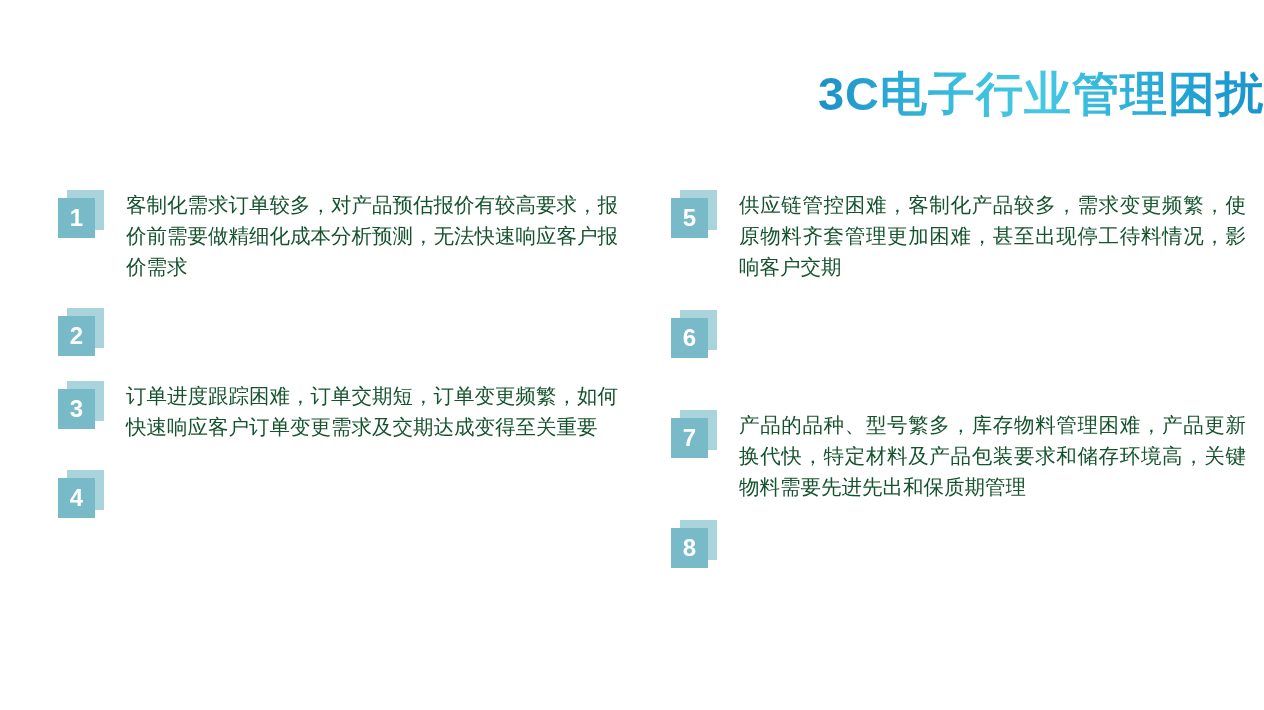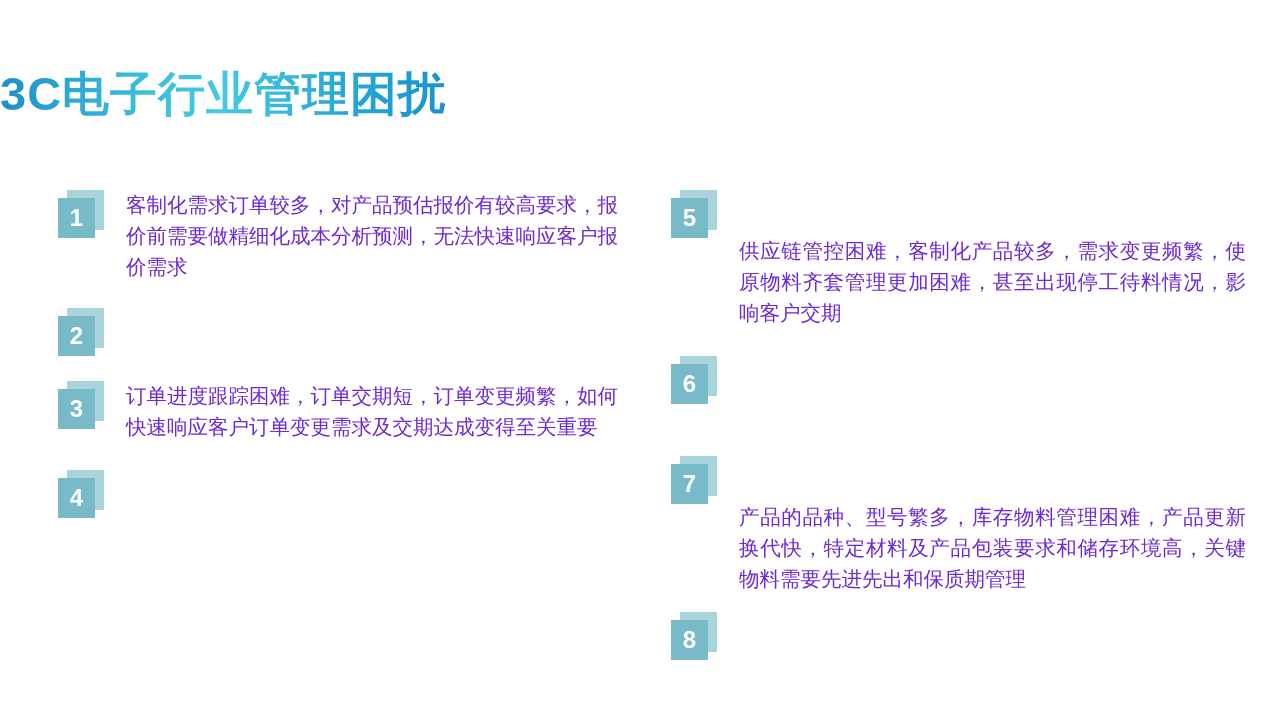--- a/index.html
+++ b/index.html
@@ -20,21 +20,21 @@
     height: 710px;
     background: #ffffff;
   }
 
   
   .title-wrap {
     position: absolute;
     top: 34px;
     left: 0;
     width: 1264px;
-    text-align: left;
+    text-align: right;
   }
   .slide-title {
     display: inline-block;
     font-size: 47px;
     font-weight: bold;
     letter-spacing: 1px;
     line-height: 1.25;
     background-image: linear-gradient(
         90deg,
         #1e8fc6 0%,
@@ -117,28 +117,28 @@
     font-weight: bold;
     line-height: 1;
     font-family: "Liberation Sans", "DejaVu Sans", sans-serif;
   }
 
   
   .item-text {
     flex: 1 1 auto;
     font-size: 20.5px;
     line-height: 31px;
-    color: #6d28d9;
+    color: #14532d;
     text-align: justify;
     text-justify: inter-ideograph;
     font-family: "Liberation Sans", "DejaVu Sans", sans-serif;
     word-break: break-all;
     padding-top: 1px;
   }
-  .col-right .item-text { font-size: 20.5px; margin-top: 46px; }
+  .col-right .item-text { font-size: 20.5px; }
 </style>
 </head>
 <body>
 
 <div class="slide">
 
   <div class="title-wrap">
     <h1 class="slide-title">3C电子行业管理困扰</h1>
   </div>
 

